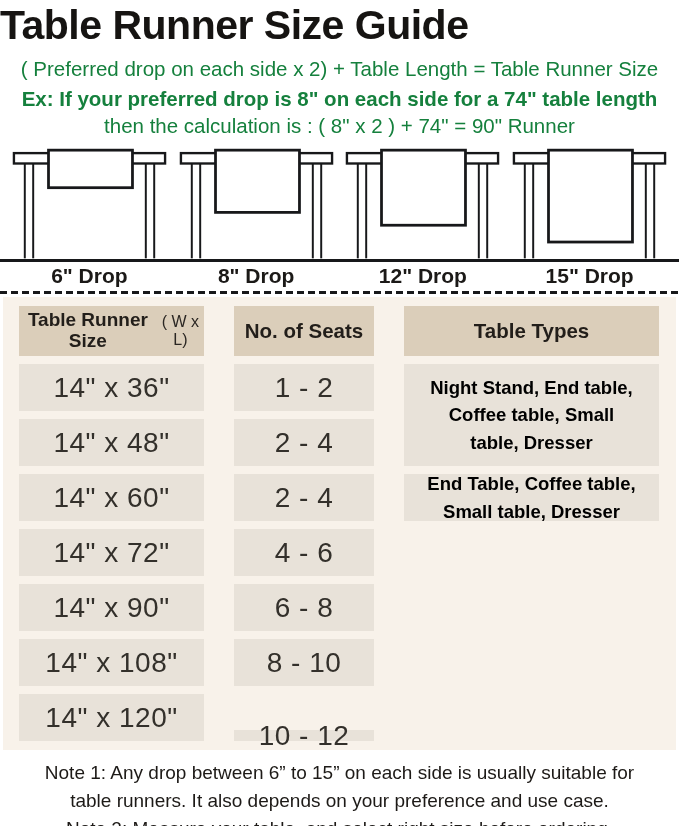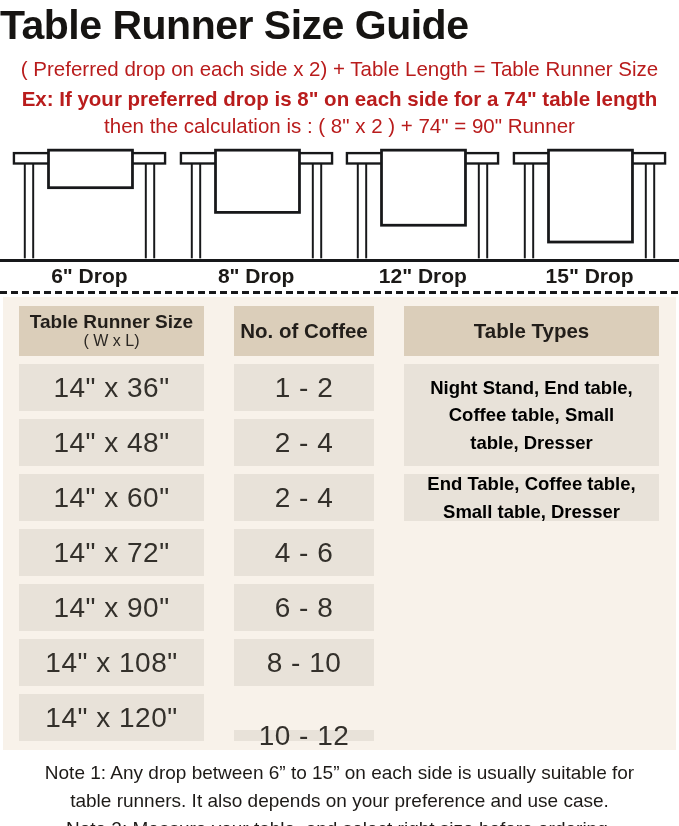--- a/index.html
+++ b/index.html
@@ -25,21 +25,21 @@
     font-size:41px;
     font-weight:700;
     letter-spacing:-0.5px;
     padding-top:2px;
     color:#161412;
   }
   .formula-line,.example-line{
     text-align:center;
     font-size:20.5px;
     line-height:1.32;
-    color:#b91c1c;
+    color:#15803d;
     white-space:nowrap;
   }
   .formula-line{margin-top:6px;}
   .example-line1{margin-top:3px;font-weight:bold;}
 
   
   .illus-row{
     display:flex;
     margin-top:9px;
     padding:0 6px;
@@ -76,21 +76,20 @@
     margin:3px 3px 0 3px;
     background:var(--panel-bg);
     padding:9px 16px 9px 16px;
     display:grid;
     grid-template-columns:185px 140px 255px;
     grid-template-rows:50px repeat(7,47px);
     gap:8px 30px;
   }
   .cell{
     display:flex;
-    flex-direction:column;
     align-items:center;
     justify-content:center;
     text-align:center;
   }
   .header-cell{background:var(--header-bg);}
   .data-cell{background:var(--cell-bg);}
   .h-title{font-weight:700;font-size:19px;line-height:1.1;color:#221e1a;}
   .h-sub{font-size:16px;line-height:1.15;color:#2b2723;}
   .h-big{font-weight:700;font-size:20.5px;color:#221e1a;}
   .size-val,.seats-val{
@@ -181,21 +180,21 @@
   </div>
 
   <div class="dashed-divider"></div>
 
   <div class="size-table">
 
     <div class="cell header-cell" style="grid-row:1;grid-column:1;">
       <div class="h-title">Table Runner Size</div>
       <div class="h-sub">( W x L)</div>
     </div>
-    <div class="cell header-cell h-big" style="grid-row:1;grid-column:2;">No. of Coffee</div>
+    <div class="cell header-cell h-big" style="grid-row:1;grid-column:2;">No. of Seats</div>
     <div class="cell header-cell h-big" style="grid-row:1;grid-column:3;">Table Types</div>
 
     <div class="cell data-cell size-val" style="grid-row:2;grid-column:1;">14" x 36"</div>
     <div class="cell data-cell size-val" style="grid-row:3;grid-column:1;">14" x 48"</div>
     <div class="cell data-cell size-val" style="grid-row:4;grid-column:1;">14" x 60"</div>
     <div class="cell data-cell size-val" style="grid-row:5;grid-column:1;">14" x 72"</div>
     <div class="cell data-cell size-val" style="grid-row:6;grid-column:1;">14" x 90"</div>
     <div class="cell data-cell size-val" style="grid-row:7;grid-column:1;">14" x 108"</div>
     <div class="cell data-cell size-val" style="grid-row:8;grid-column:1;">14" x 120"</div>
 

